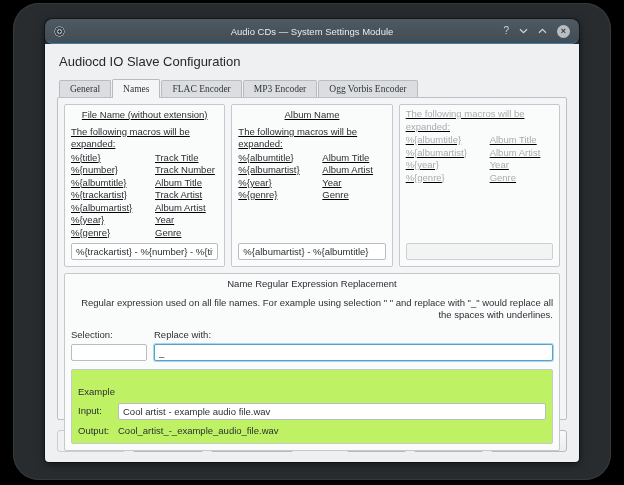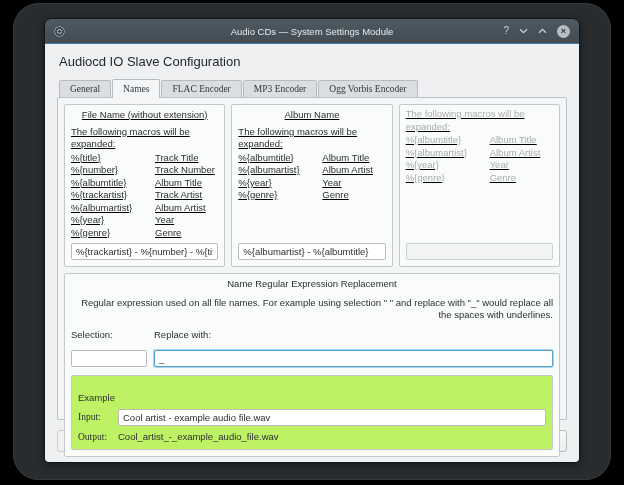--- a/index.html
+++ b/index.html
@@ -18,20 +18,21 @@
     position:absolute; left:45px; top:19px; width:534px; height:443px;
     display:flex; flex-direction:column;
     border-radius:6px 6px 4px 4px; overflow:hidden;
     box-shadow:0 2px 10px rgba(0,0,0,.55), 0 0 0 1px rgba(0,0,0,.35);
   }
   
   .titlebar {
     flex:none; height:24px; position:relative;
     background:linear-gradient(#4e5961,#424c54);
     border-bottom:1px solid #3c7dab;
+    border-radius:8px;
   }
   .tb-title {
     position:absolute; left:0; right:0; top:0; height:24px;
     display:flex; align-items:center; justify-content:center;
     color:#e9ebec; font-size:9.5px; pointer-events:none;
   }
   .cd-icon {
     position:absolute; left:9px; top:7px; width:11px; height:11px; border-radius:50%;
     background:radial-gradient(circle at 50% 50%, #2c3236 0 1.4px, #99a1a6 1.4px 2.6px, #3e474d 2.6px 4.3px, #8d959b 4.3px 5.2px, transparent 5.3px);
   }
@@ -91,28 +92,28 @@
   input.text:disabled { background:#f2f3f3; border-color:#ccd0d2; }
   input.text.focused { border-color:#55a3cd; box-shadow:0 0 0 1px rgba(77,166,208,.45); }
   .gb-input-wrap { margin-top:4px; flex:none; }
   .muted, .muted * { color:#a8acaf; }
   
   .regex-group { margin-top:6px; }
   .regex-desc { margin:2px 0 7px;text-align:right; }
   .fields-row { display:flex; gap:7px; }
   .field-col-sel { width:76px; flex:none; }
   .field-col-rep { flex:1; }
-  .field-label { margin-bottom:9px; }
+  .field-label { margin-bottom:3px; }
   .example-frame {
     margin-top:8px; border:1px solid #c6c9cb; border-radius:2px;
     padding:16px 6px 5px; background:#bef264;
   }
   .example-title { margin-bottom:4px; }
   .ex-row { display:flex; align-items:center; margin-bottom:5px; }
-  .ex-label { width:40px; flex:none;font-family:Liberation Serif, serif; }
+  .ex-label { width:40px; flex:none; }
   .ex-row input { flex:1; width:auto; }
   .ex-output-row { display:flex; margin-bottom:1px; }
   
   .bottom-bar { margin-top:auto; display:flex; align-items:center; }
   .btn {
     display:inline-flex; align-items:center; gap:17px; height:22px;
     padding:0 10px; box-sizing:border-box;
     background:linear-gradient(#f9fafa,#ecedee);
     border:1px solid #b6babd; border-radius:3px;
     font-size:9.5px; color:#2c3033;

